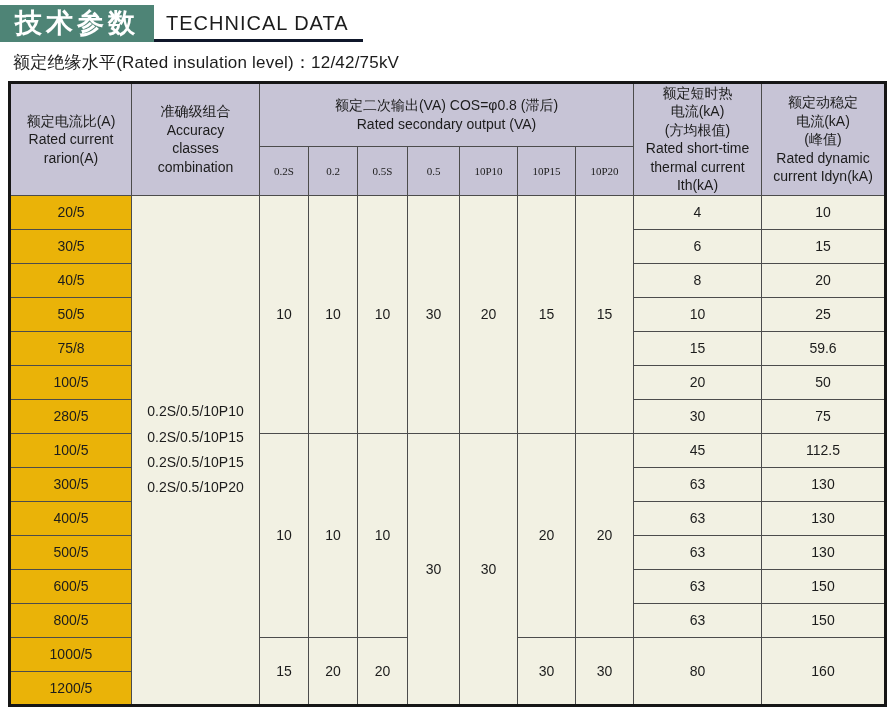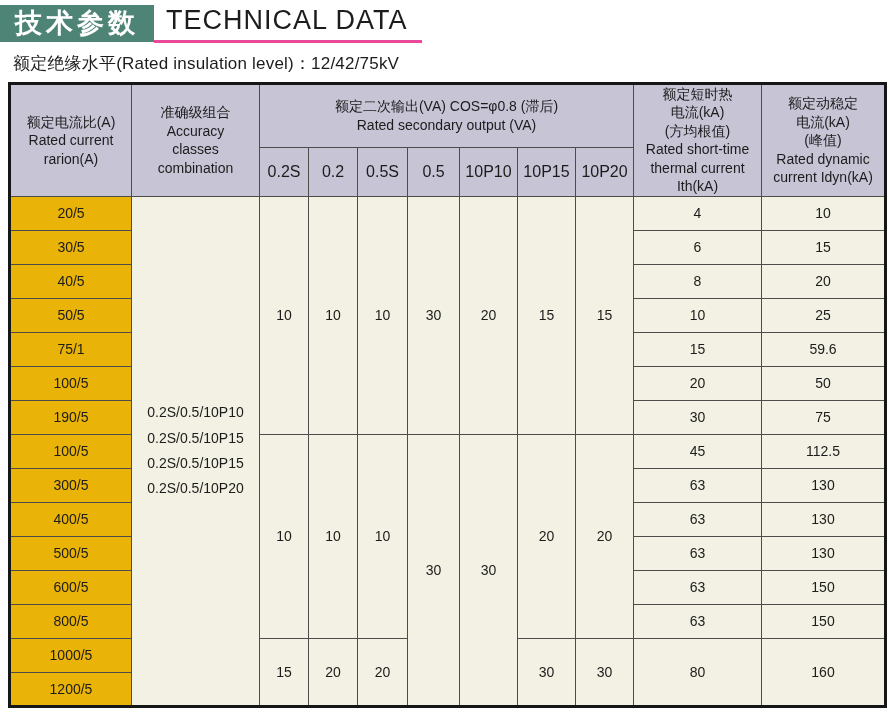--- a/index.html
+++ b/index.html
@@ -24,24 +24,24 @@
     font-weight: bold;
     font-size: 27px;
     line-height: 36px;
     height: 37px;
     padding: 0 15px;
     letter-spacing: 4px;
     white-space: nowrap;
   }
   .title-en {
     align-self: flex-end;
-    font-size: 27px;
+    font-size: 20px;
     letter-spacing: 1px;
     padding: 0 14px 4px 12px;
-    border-bottom: 3px solid #ec4899;
+    border-bottom: 3px solid #0f172a;
     white-space: nowrap;
   }
 
   
   .subtitle {
     font-size: 17px;
     margin: 9px 0 7px 13px;
     letter-spacing: 0.2px;
   }
 
@@ -60,21 +60,21 @@
     padding: 0;
     font-size: 14px;
   }
   thead th {
     background: #c7c4d6;
     font-weight: normal;
     line-height: 1.32;
     font-size: 13.5px;
   }
   thead tr.hrow1 th { height: 60px; }
-  thead tr.hrow2 th { height: 46px; font-size: 16px; }
+  thead tr.hrow2 th { height: 46px; font-size: 11px; font-family: Liberation Serif, serif; }
   tbody td { height: 34px; background: #f2f1e3; }
   td.ratio { background: #eab308; }
   td.accuracy {
     text-align: left;
     padding-left: 20px;
     font-size: 14px;
     line-height: 1.8;
     vertical-align: middle;
   }
   .hline { display: block; }
@@ -176,31 +176,31 @@
         <td class="ratio">40/5</td>
         <td>8</td>
         <td>20</td>
       </tr>
       <tr>
         <td class="ratio">50/5</td>
         <td>10</td>
         <td>25</td>
       </tr>
       <tr>
-        <td class="ratio">75/1</td>
+        <td class="ratio">75/8</td>
         <td>15</td>
         <td>59.6</td>
       </tr>
       <tr>
         <td class="ratio">100/5</td>
         <td>20</td>
         <td>50</td>
       </tr>
       <tr>
-        <td class="ratio">190/5</td>
+        <td class="ratio">280/5</td>
         <td>30</td>
         <td>75</td>
       </tr>
       <tr>
         <td class="ratio">100/5</td>
         <td rowspan="6">10</td>
         <td rowspan="6">10</td>
         <td rowspan="6">10</td>
         <td rowspan="8">30</td>
         <td rowspan="8">30</td>

